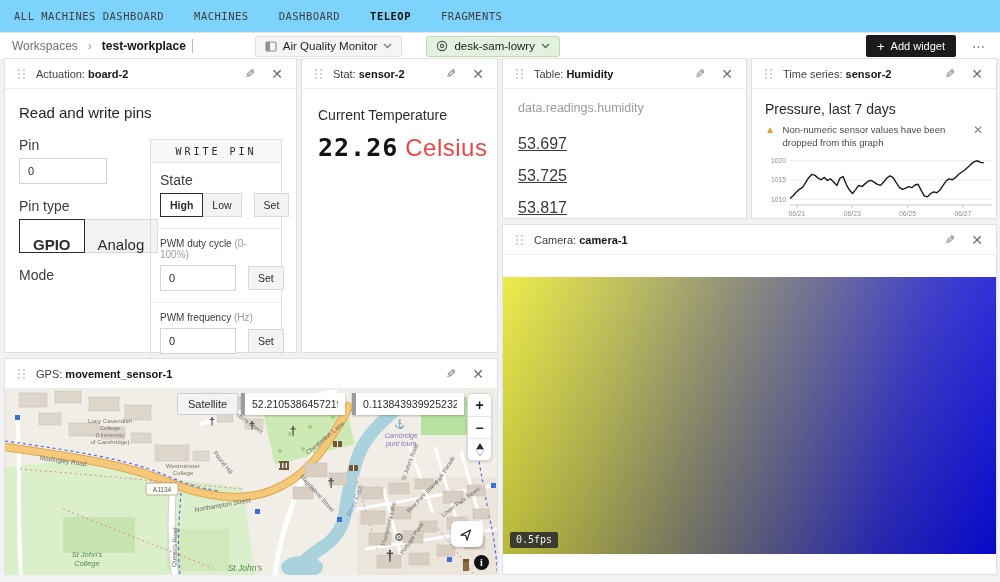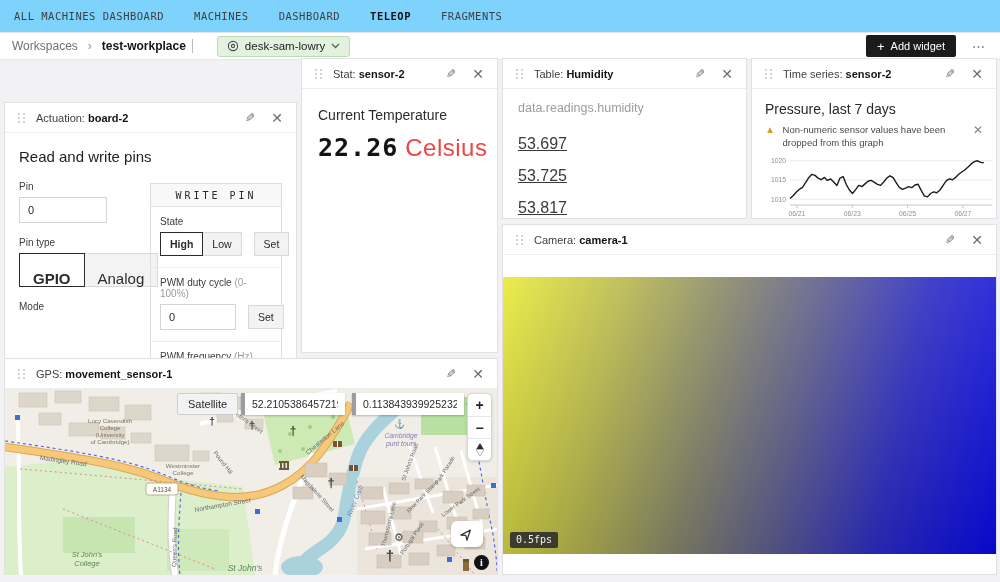--- a/index.html
+++ b/index.html
@@ -30,26 +30,26 @@
   .whead { height:30px; display:flex; align-items:center; padding:0 13px; border-bottom:1px solid #ececef; gap:10px; }
   .drag { display:grid; grid-template-columns:3px 3px; grid-gap:2px; cursor:grab; }
   .drag i { width:2px; height:2px; background:#c3c3c8; border-radius:50%; }
   .wtitle { font-size:11px; color:#3f3f43; white-space:nowrap; }
   .wtitle b { color:#141416; }
   .hact { margin-left:auto; display:flex; align-items:center; gap:16px; }
   .icon-edit { font-size:12px; color:#6b6b70; cursor:pointer; transform:scaleX(-1); display:inline-block; }
   .icon-close { font-size:14px; color:#6b6b70; cursor:pointer; line-height:1; }
 
   
-  #w-actuation { left:4px; top:58px; width:293px; height:295px;margin-top:44px; }
+  #w-actuation { left:4px; top:58px; width:293px; height:295px; }
   #w-actuation .body { padding:15px 14px; }
   .h-read { font-size:15px; color:#232325; margin-bottom:16px; }
   .cols { display:flex; }
   .colL { width:120px; flex:none; }
-  .flabel { font-size:10px; color:#3c3c3f; margin-bottom:5px; }
+  .flabel { font-size:14px; color:#3c3c3f; margin-bottom:5px; }
   .flabel .unit { color:#9b9b9f; }
   .inp { border:1px solid #d4d4d8; background:#fff; height:26px; padding:0 8px; font-size:11px; color:#2b2b2d; font-family:"Liberation Sans",sans-serif; }
   .inp.pin { width:88px; margin-bottom:14px; }
   .seg { display:flex; margin-bottom:14px; }
   .seg button { font-size:15px; padding:16px 13px; height:26px; background:#f3f3f4; border:1px solid #d9d9dc; color:#2b2b2d; cursor:pointer; font-family:inherit; }
   .seg button + button { margin-left:-1px; }
   .seg button.sel { background:#fff; border:1px solid #2b2b2d; font-weight:bold; position:relative; z-index:1; }
   .panel { width:132px; margin-left:auto; border:1px solid #dddde0; margin-top:2px; }
   .panel-head { background:#f8f8f9; border-bottom:1px solid #e3e3e6; text-align:center; font-family:"DejaVu Sans Mono", monospace; font-size:10px; letter-spacing:3px; color:#29292b; padding:6px 0 5px; }
   .panel-body { padding:9px 9px 10px; }
@@ -115,20 +115,34 @@
   <span class="nav-item">DASHBOARD</span>
   <span class="nav-item active">TELEOP</span>
   <span class="nav-item">FRAGMENTS</span>
 </div>
 
 <div class="toolbar">
   <span class="crumb-root">Workspaces</span>
   <span class="crumb-sep">›</span>
   <span class="crumb-cur">test-workplace</span>
 
+  <div class="pill gray">
+    <span>
+      <svg width="12" height="11" viewBox="0 0 12 11">
+          <rect x="1" y="1" width="10" height="9" rx="1" fill="none" stroke="#8e8e93" stroke-width="1.2"></rect>
+          <rect x="1" y="1" width="4" height="9" fill="#8e8e93"></rect>
+        </svg>
+    </span>
+    <span>Air Quality Monitor</span>
+    <span>
+      <svg width="9" height="6" viewBox="0 0 9 6">
+          <polyline points="1,1 4.5,4.5 8,1" fill="none" stroke="#7a7a7e" stroke-width="1.3"></polyline>
+        </svg>
+    </span>
+  </div>
 
   <div class="pill green">
     <span>
       <svg width="12" height="12" viewBox="0 0 12 12">
           <circle cx="6" cy="6" r="4.6" fill="none" stroke="#4b4b4f" stroke-width="1.1"></circle>
           <circle cx="6" cy="6" r="1.6" fill="none" stroke="#4b4b4f" stroke-width="1.1"></circle>
         </svg>
     </span>
     <span>desk-sam-lowry</span>
     <span>

